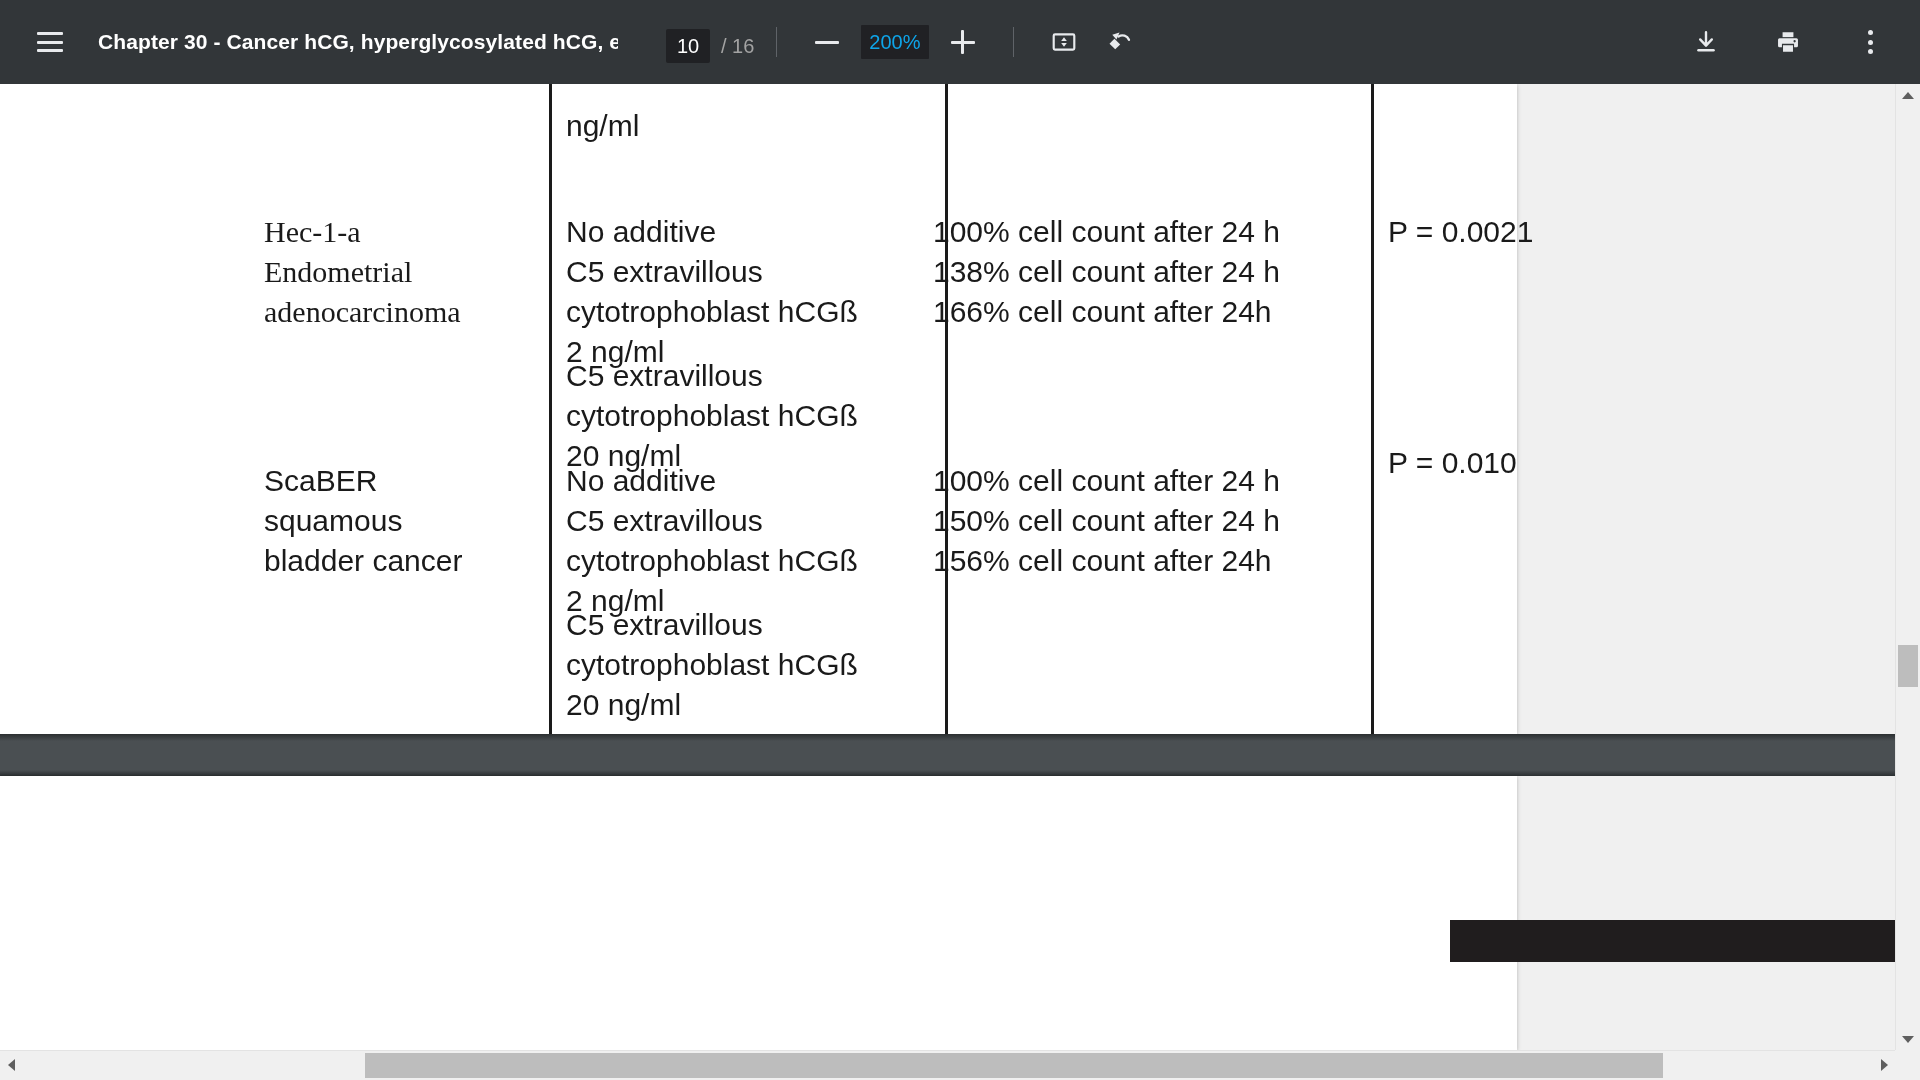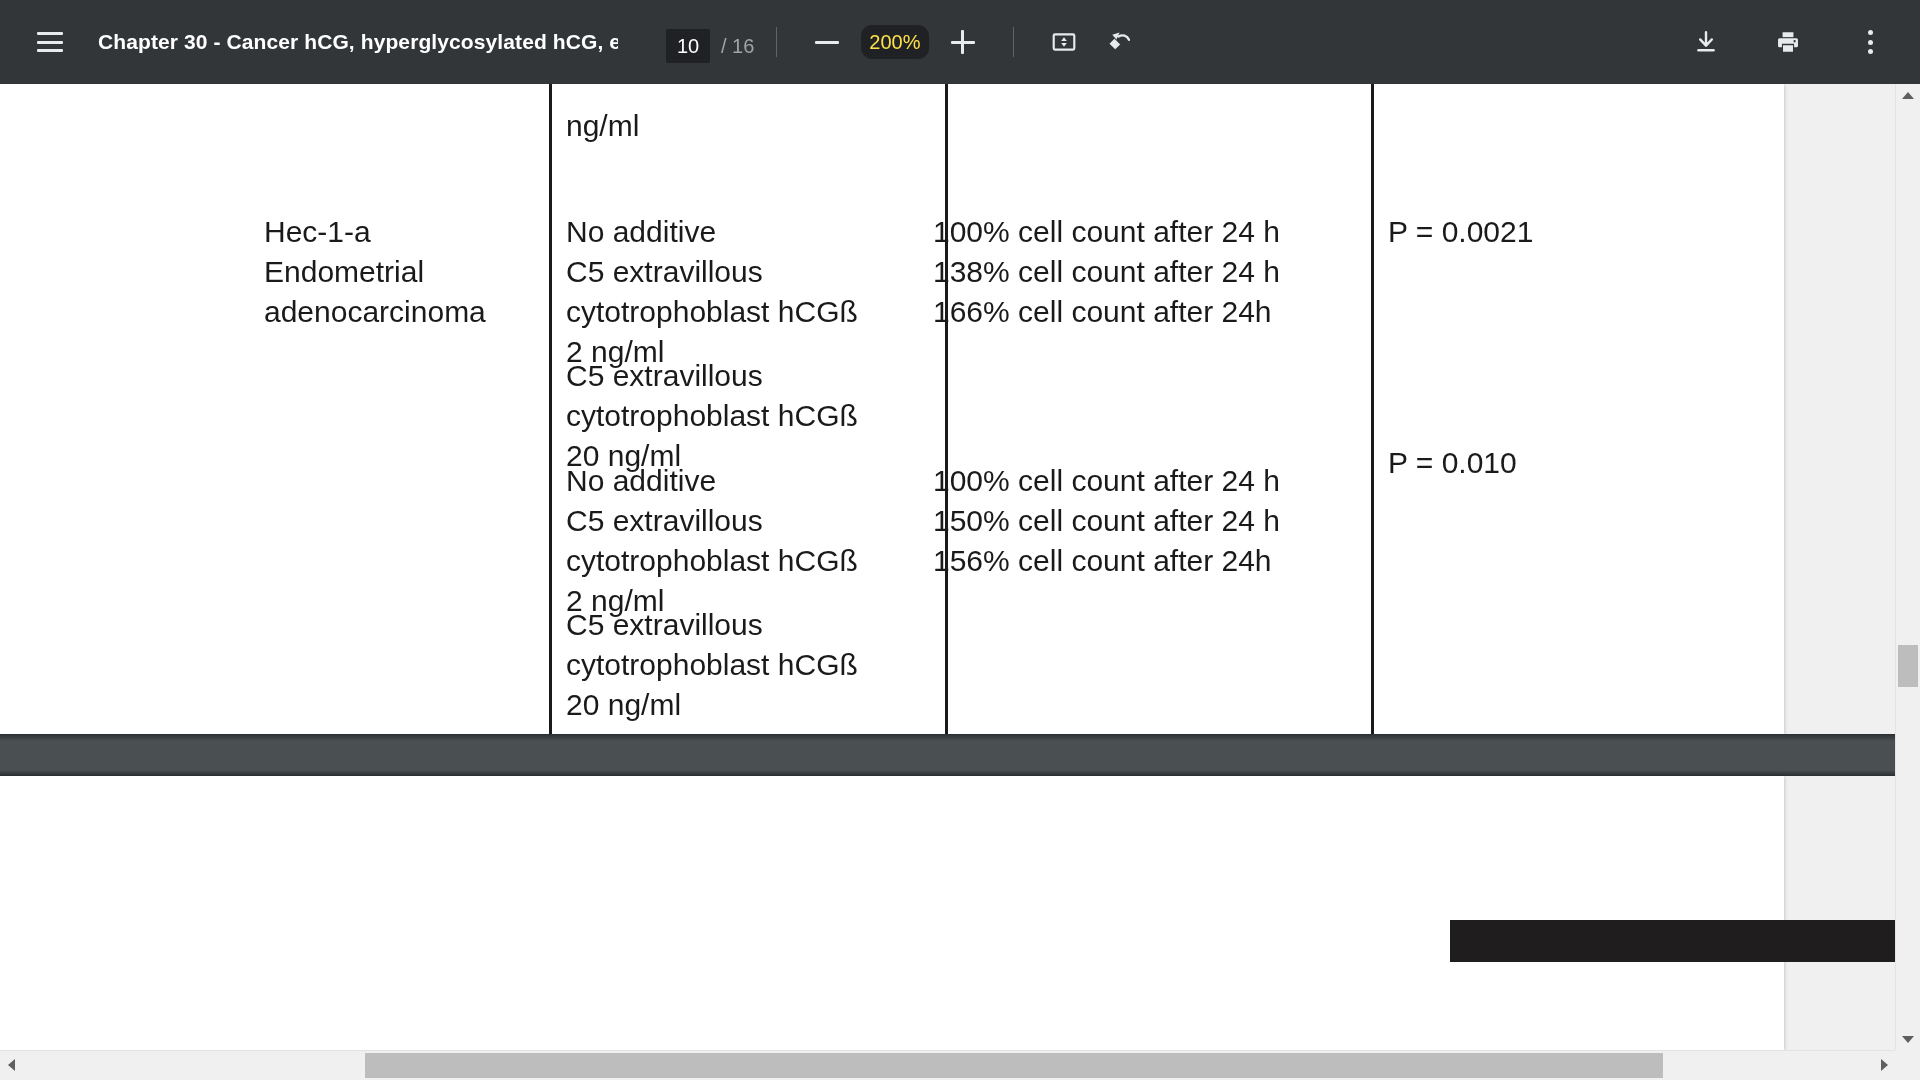--- a/index.html
+++ b/index.html
@@ -131,29 +131,29 @@
     content: "";
     position: absolute;
     background: #e8eaed;
     border-radius: 1px;
   }
   .plus-glyph:before { left: 0; top: 10.5px; width: 24px; height: 3px; }
   .plus-glyph:after  { top: 0; left: 10.5px; height: 24px; width: 3px; }
 
   .zoom-value {
     background: #202124;
-    color: #fde047;
+    color: #0ea5e9;
     font-size: 20px;
     height: 34px;
     min-width: 62px;
     padding: 0 8px;
     display: flex;
     align-items: center;
     justify-content: center;
-    border-radius: 11px;
+    border-radius: 1px;
     margin: 0 6px;
     box-sizing: border-box;
     cursor: text;
   }
 
   .tb-flex { flex: 1 1 auto; }
 
   .svg-icon { display: block; }
 
   .kebab-dot {
@@ -183,21 +183,21 @@
     position: absolute;
     top: 0; left: 0;
     width: 1905px;
     height: 966px;
   }
 
   
   .page {
     position: absolute;
     left: 0;
-    width: 1784px;
+    width: 1517px;
     background: #ffffff;
     box-shadow: 0 1px 4px rgba(0,0,0,0.25);
   }
   .page-current {
     top: 0;
     height: 650px;
   }
   .page-gap {
     position: absolute;
     top: 650px;
@@ -444,38 +444,41 @@
 
       <div class="page page-current">
         <div class="tbl">
 
           <div class="vrule vrule-1"></div>
           <div class="vrule vrule-2"></div>
           <div class="vrule vrule-3"></div>
 
           <div class="cell col2" style="top: 22px;">ng/ml</div>
 
-          <div class="cell col1" style="top: 128px;">Hec-1-a
+          <div class="cell col1" style="top: 128px; font-family: Liberation Serif, serif;">Hec-1-a
 Endometrial
 adenocarcinoma</div>
 
           <div class="cell col2" style="top: 128px;">No additive</div>
           <div class="cell col2" style="top: 168px;">C5 extravillous
 cytotrophoblast hCGß
 2 ng/ml</div>
           <div class="cell col2" style="top: 272px;">C5 extravillous
 cytotrophoblast hCGß
 20 ng/ml</div>
 
           <div class="cell col3" style="top: 128px;">100% cell count after 24 h
 138% cell count after 24 h
 166% cell count after 24h</div>
 
           <div class="cell col4" style="top: 128px;">P = 0.0021</div>
 
+          <div class="cell col1" style="top: 377px;">ScaBER
+squamous
+bladder cancer</div>
 
           <div class="cell col2" style="top: 377px;">No additive</div>
           <div class="cell col2" style="top: 417px;">C5 extravillous
 cytotrophoblast hCGß
 2 ng/ml</div>
           <div class="cell col2" style="top: 521px;">C5 extravillous
 cytotrophoblast hCGß
 20 ng/ml</div>
 
           <div class="cell col3" style="top: 377px;">100% cell count after 24 h

